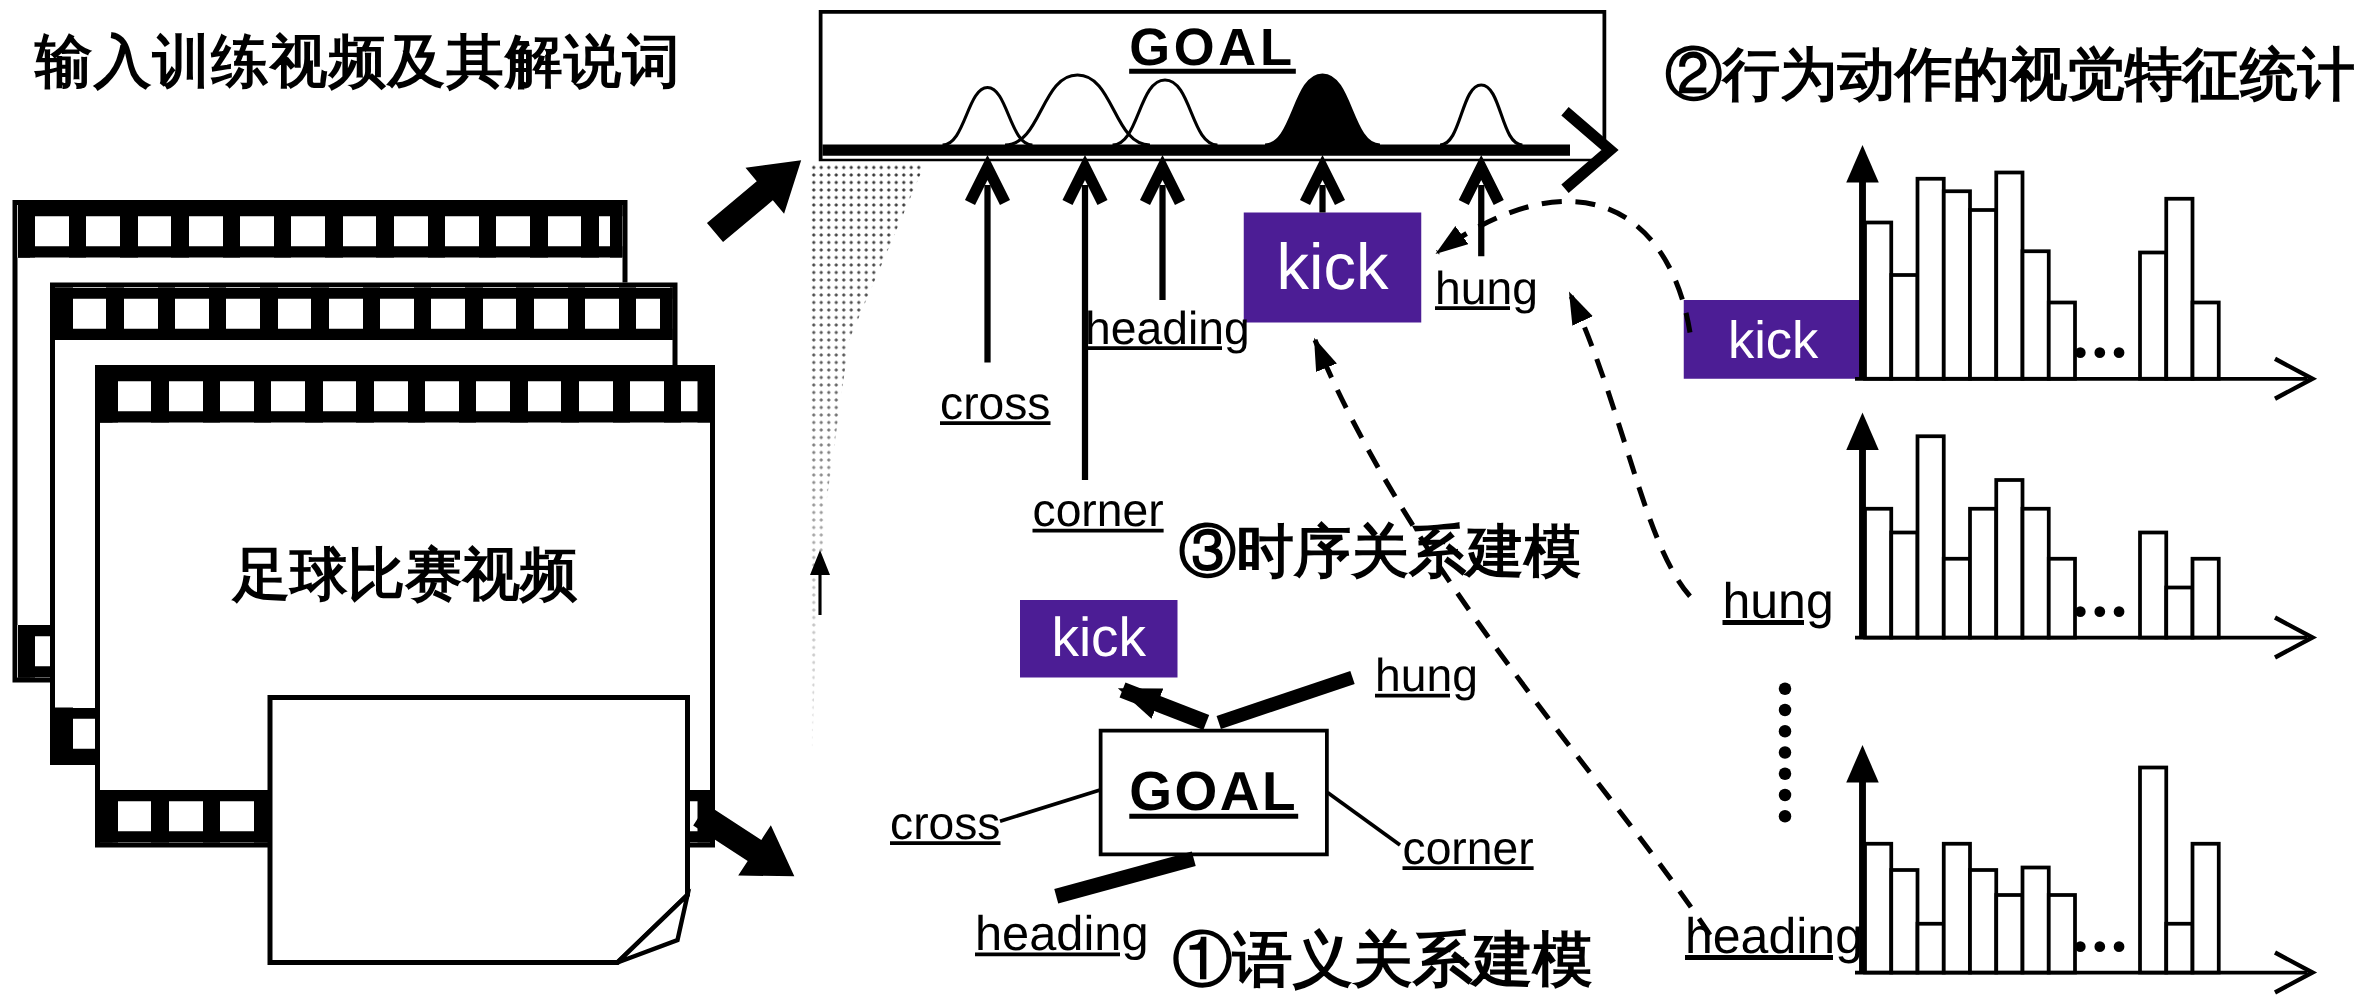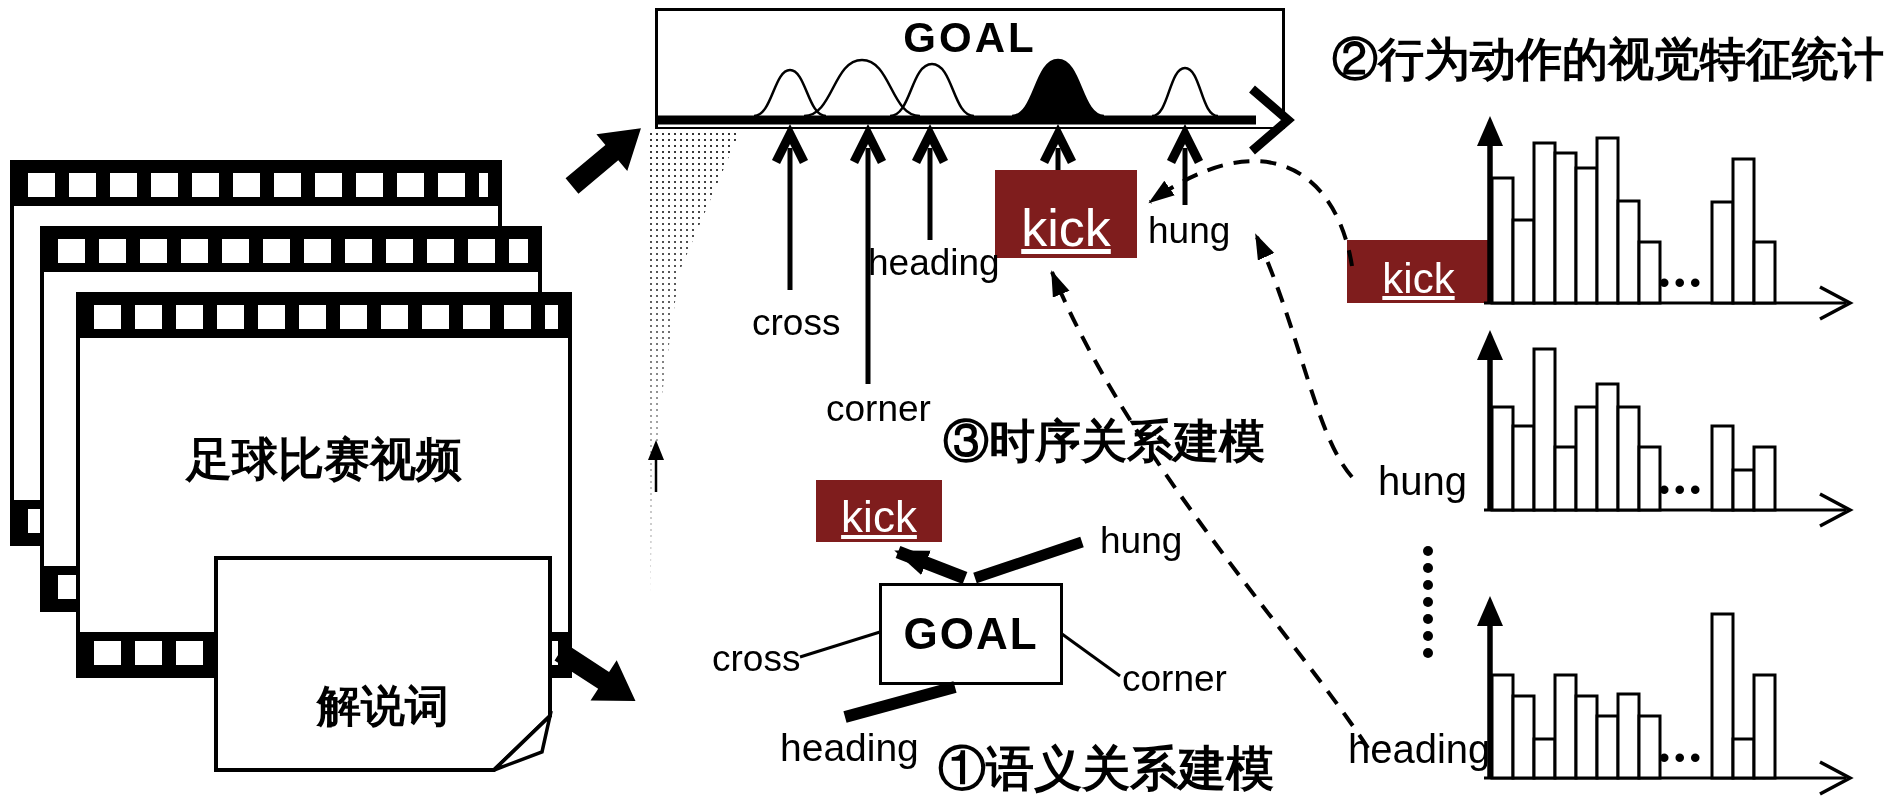--- a/index.html
+++ b/index.html
@@ -1,34 +1,34 @@
 <!DOCTYPE html>
 <html><head>
 <meta charset="utf-8">
 <style>
   html,body{margin:0;padding:0;background:#fff;}
   #stage{position:relative;width:1902px;height:806px;background:#fff;color:#000;
          font-family:"Liberation Sans","DejaVu Sans",sans-serif;overflow:hidden;}
   .lbl{position:absolute;white-space:nowrap;line-height:1.05;}
   .cn{font-family:"Liberation Serif","DejaVu Serif",serif;font-weight:700;}
-  .en{font-family:"Liberation Sans","DejaVu Sans",sans-serif;}
+  .en{font-family:"Liberation Sans","DejaVu Sans",sans-serif;text-decoration:underline;}
 
   
   .strip{position:absolute;background:#fff;border:4px solid #000;box-sizing:border-box;}
   .sprocket{position:absolute;left:0;right:0;height:42px;
             background:repeating-linear-gradient(90deg,#000 0 14px,#fff 14px 41px);
             box-shadow:inset 0 9px 0 #000, inset 0 -9px 0 #000, inset 10px 0 0 #000, inset -10px 0 0 #000;}
   .sprocket.top{top:0;} .sprocket.bot{bottom:0;}
 
   
   #goalbox{position:absolute;left:655px;top:8px;width:630px;height:121px;
            background:#fff;border:3px solid #000;border-bottom-width:2px;box-sizing:border-box;}
 
   
-  .blackbox{position:absolute;background:#7f1d1d;color:#fff;display:flex;align-items:flex-end;justify-content:center;text-decoration:underline;}
+  .blackbox{position:absolute;background:#4c1d95;color:#fff;display:flex;align-items:center;justify-content:center;}
 
   
   #semgoal{position:absolute;left:879px;top:583px;width:184px;height:102px;background:#fff;
            border:3px solid #000;box-sizing:border-box;display:flex;align-items:center;justify-content:center;}
 
   
   #wedge{position:absolute;left:648px;top:131px;width:92px;height:470px;
          background-image:radial-gradient(circle,#333 1.1px,transparent 1.3px);
          background-size:6px 6px;
          clip-path:polygon(0% 0%,100% 0%,34% 30%,14% 58%,5% 82%,2% 100%,0% 100%);
@@ -187,24 +187,24 @@
         <rect x="1576" y="696" width="21" height="82" fill="#fff" stroke="#000" stroke-width="3"></rect>
         <rect x="1597" y="716" width="21" height="62" fill="#fff" stroke="#000" stroke-width="3"></rect>
         <rect x="1618" y="694" width="21" height="84" fill="#fff" stroke="#000" stroke-width="3"></rect>
         <rect x="1639" y="716" width="21" height="62" fill="#fff" stroke="#000" stroke-width="3"></rect>
         <rect x="1712" y="614" width="21" height="164" fill="#fff" stroke="#000" stroke-width="3"></rect>
         <rect x="1733" y="739" width="21" height="39" fill="#fff" stroke="#000" stroke-width="3"></rect>
         <rect x="1754" y="675" width="21" height="103" fill="#fff" stroke="#000" stroke-width="3"></rect>
       </g>
   </svg>
 
+  <div class="lbl cn" style="left:28px;top:26px;font-size:46px;letter-spacing:1px;">输入训练视频及其解说词</div>
 
   <div class="lbl cn" style="left:80px;top:436px;width:488px;text-align:center;font-size:46px;">足球比赛视频</div>
 
-  <div class="lbl cn" style="left:233px;top:684px;width:300px;text-align:center;font-size:44px;">解说词</div>
 
   <div class="lbl en" style="left:655px;top:16px;width:630px;text-align:center;font-weight:700;font-size:42px;letter-spacing:3px;">GOAL</div>
 
   <div class="lbl en" style="left:752px;top:304px;font-size:37px;">cross</div>
   <div class="lbl en" style="left:826px;top:390px;font-size:37px;">corner</div>
   <div class="lbl en" style="left:868px;top:244px;font-size:37px;">heading</div>
   <div class="lbl en" style="left:1148px;top:212px;font-size:37px;">hung</div>
 
   <div class="lbl cn" style="left:943px;top:374px;font-size:46px;margin-top:44px;">③时序关系建模</div>
 

